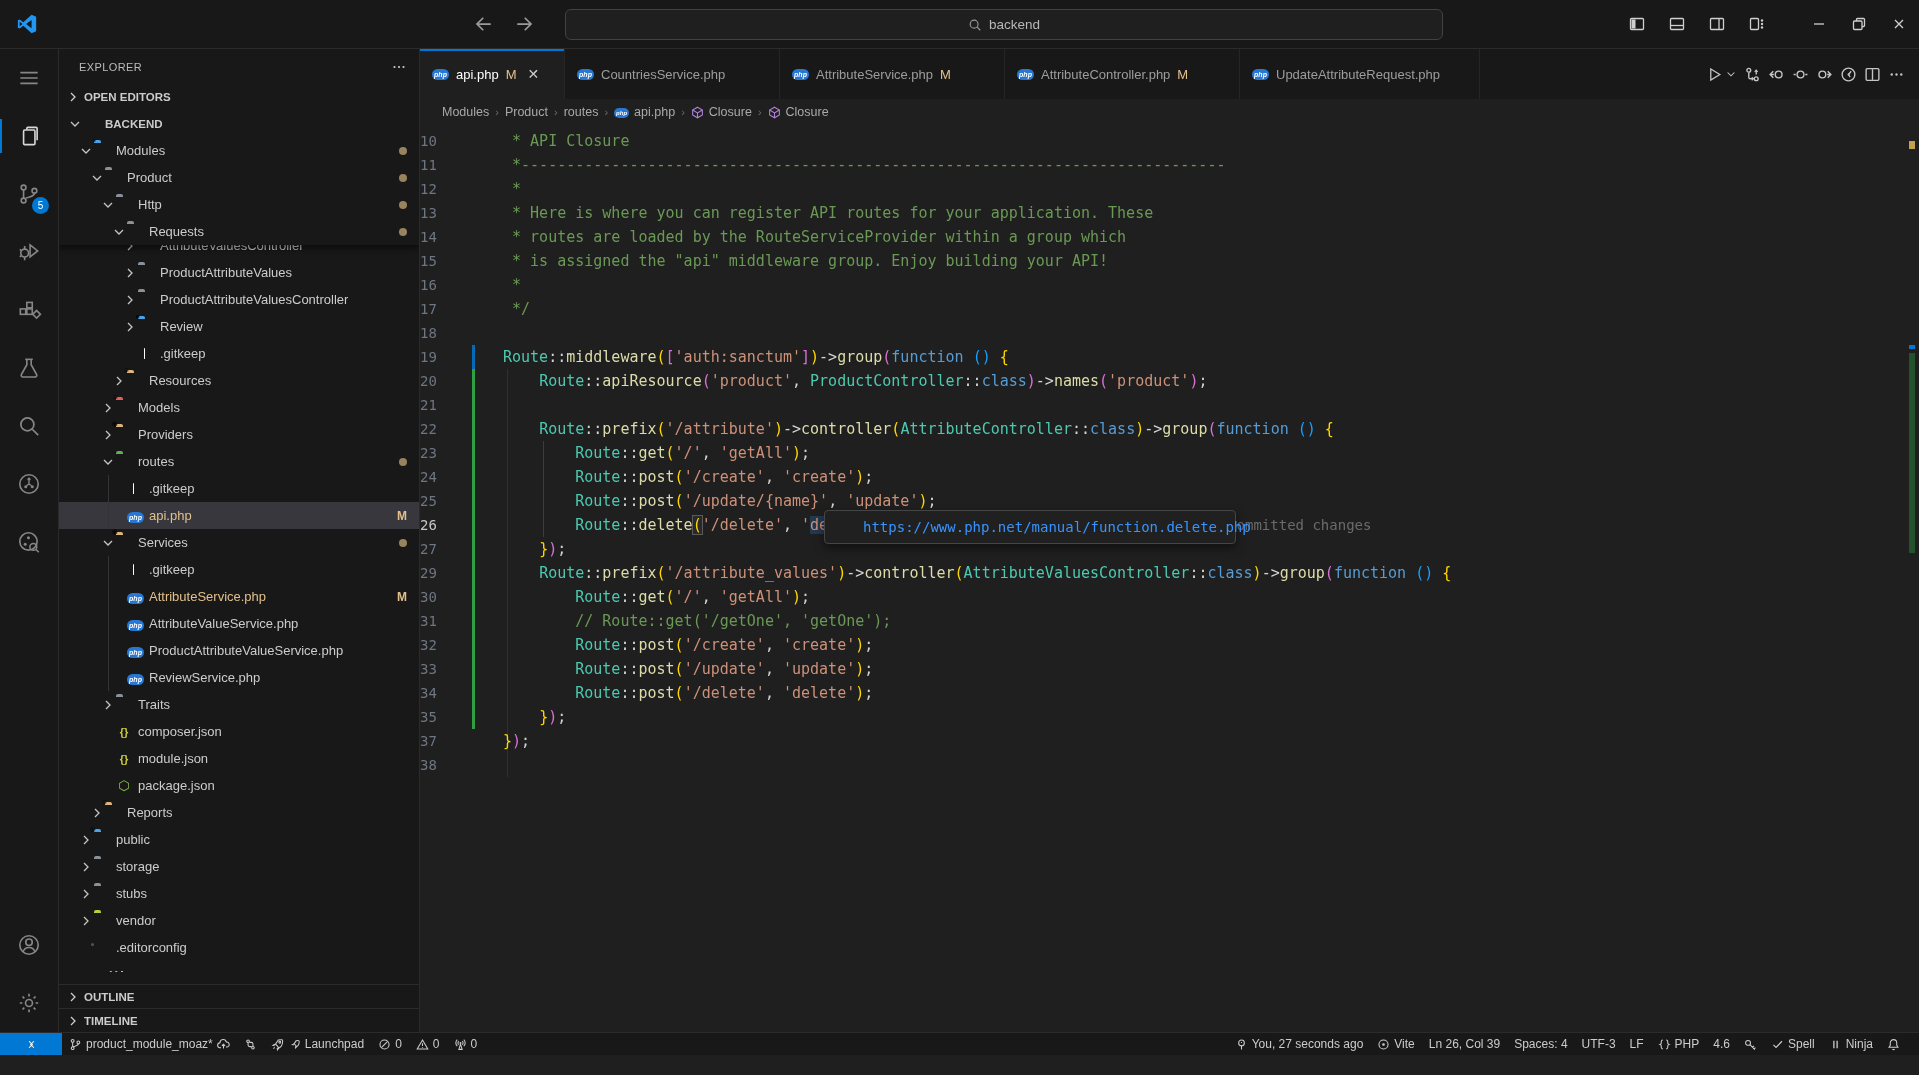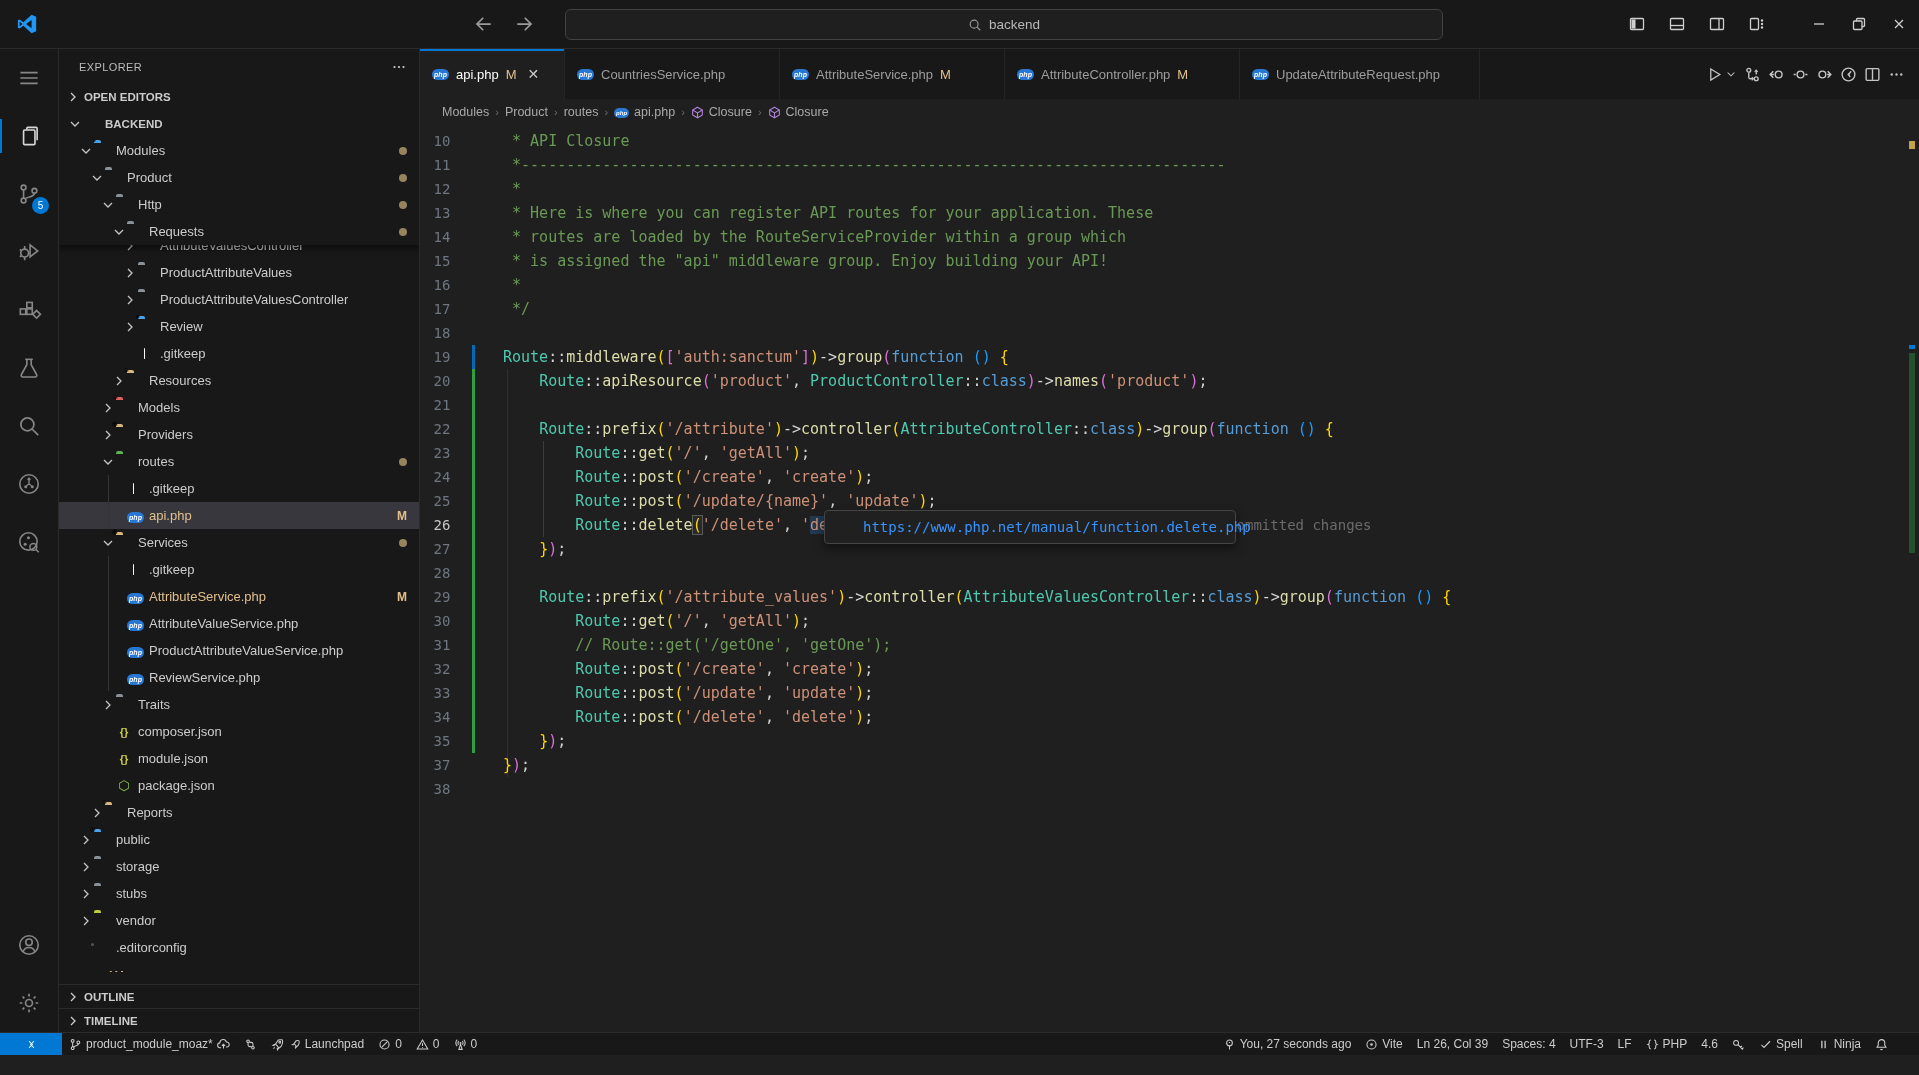--- a/index.html
+++ b/index.html
@@ -100,21 +100,21 @@
     font-size:12.5px; color:#a9a9a9; }
   #breadcrumbs .sep { color:#6e6e6e; font-size:11px; padding:0 2px; }
   #breadcrumbs .bc { display:flex; align-items:center; gap:5px; }
   #breadcrumbs .phpic { width:15px; height:10px; font-size:6px; }
   #breadcrumbs .cube { width:13px; height:13px; color:#b180d7; }
 
   #codewrap { position:relative; flex:1; overflow:hidden;
     font-family:"DejaVu Sans Mono","Liberation Mono",monospace; font-size:15px; }
   #code { padding-top:4px; }
   .cl { height:24px; display:flex; align-items:center; position:relative; white-space:pre; }
-  .cl .gut { width:52px; flex:none; text-align:center; color:#6e7681; font-size:14px; padding-right:8px; position:relative; }
+  .cl .gut { width:52px; flex:none; text-align:left; color:#6e7681; font-size:14px; padding-right:8px; position:relative; }
   .cl.cur .gut { color:#c6c6c6; }
   .cl .gbar { width:3px; height:24px; flex:none; margin-right:2px; }
   .cl .gbar.added { background:#2ea043; }
   .cl .gbar.modified { background:#0078d4; opacity:.85; }
   .cl .txt { padding-left:26px; }
   .blame { color:#6b6b6b; font-size:14px; margin-left:135px; }
   .caret { display:inline-block; width:1.5px; height:18px; background:#e8e8e8; vertical-align:text-bottom; margin:0 -1px; }
   .hl { background:rgba(38,79,120,.55); }
   .box { outline:1px solid #5a5a5a; background:rgba(90,90,90,.18); }
 
@@ -130,21 +130,21 @@
   
   #ruler { position:absolute; right:2px; top:0; bottom:0; width:12px; }
   #ruler .mk { position:absolute; right:2px; width:6px; }
 
   
   #statusbar { height:23px; background:#181818; border-top:1px solid #2b2b2b;
     display:flex; align-items:center; font-size:12px; color:#cccccc; }
   .sitem { display:flex; align-items:center; gap:4px; padding:0 7px; height:100%; }
   .sitem .ico { width:13px; height:13px; }
   #sb-remote { background:#0078d4; color:#fff; width:62px; justify-content:center; }
-  #sb-right { margin-left:auto; display:flex; height:100%; align-items:center; padding-right:24px; }
+  #sb-right { margin-left:auto; display:flex; height:100%; align-items:center; padding-right:12px; }
 </style>
 </head>
 <body>
 
 <div id="titlebar">
   <svg id="vslogo" viewBox="0 0 24 24">
     <path fill="#2196f3" d="M17 2 8 10 4 7l-2 1v8l2 1 4-3 9 8 5-2V4z"></path>
     <path fill="#181818" d="M17 7.5v9L11 12zM4 9.5 7 12l-3 2.5z"></path>
   </svg>
   <div id="nav-arrows">
@@ -773,21 +773,20 @@
           <div class="cl"><span class="gut">18</span><span class="gbar "></span><span class="txt"></span></div>
           <div class="cl"><span class="gut">19</span><span class="gbar modified"></span><span class="txt"><span style="color: rgb(78, 201, 176);">Route</span><span style="color: rgb(212, 212, 212);">::</span><span style="color: rgb(220, 220, 170);">middleware</span><span style="color: rgb(255, 215, 0);">(</span><span style="color: rgb(218, 112, 214);">[</span><span style="color: rgb(206, 145, 120);">'auth:sanctum'</span><span style="color: rgb(218, 112, 214);">]</span><span style="color: rgb(255, 215, 0);">)</span><span style="color: rgb(212, 212, 212);">-&gt;</span><span style="color: rgb(220, 220, 170);">group</span><span style="color: rgb(218, 112, 214);">(</span><span style="color: rgb(86, 156, 214);">function</span><span style="color: rgb(212, 212, 212);"> </span><span style="color: rgb(23, 159, 255);">()</span><span style="color: rgb(212, 212, 212);"> </span><span style="color: rgb(255, 215, 0);">{</span></span></div>
           <div class="cl"><span class="gut">20</span><span class="gbar added"></span><span class="txt"><span style="color: rgb(212, 212, 212);">    </span><span style="color: rgb(78, 201, 176);">Route</span><span style="color: rgb(212, 212, 212);">::</span><span style="color: rgb(220, 220, 170);">apiResource</span><span style="color: rgb(218, 112, 214);">(</span><span style="color: rgb(206, 145, 120);">'product'</span><span style="color: rgb(212, 212, 212);">, </span><span style="color: rgb(78, 201, 176);">ProductController</span><span style="color: rgb(212, 212, 212);">::</span><span style="color: rgb(86, 156, 214);">class</span><span style="color: rgb(218, 112, 214);">)</span><span style="color: rgb(212, 212, 212);">-&gt;</span><span style="color: rgb(220, 220, 170);">names</span><span style="color: rgb(218, 112, 214);">(</span><span style="color: rgb(206, 145, 120);">'product'</span><span style="color: rgb(218, 112, 214);">)</span><span style="color: rgb(212, 212, 212);">;</span></span></div>
           <div class="cl"><span class="gut">21</span><span class="gbar added"></span><span class="txt"></span></div>
           <div class="cl"><span class="gut">22</span><span class="gbar added"></span><span class="txt"><span style="color: rgb(212, 212, 212);">    </span><span style="color: rgb(78, 201, 176);">Route</span><span style="color: rgb(212, 212, 212);">::</span><span style="color: rgb(220, 220, 170);">prefix</span><span style="color: rgb(255, 215, 0);">(</span><span style="color: rgb(206, 145, 120);">'/attribute'</span><span style="color: rgb(255, 215, 0);">)</span><span style="color: rgb(212, 212, 212);">-&gt;</span><span style="color: rgb(220, 220, 170);">controller</span><span style="color: rgb(255, 215, 0);">(</span><span style="color: rgb(78, 201, 176);">AttributeController</span><span style="color: rgb(212, 212, 212);">::</span><span style="color: rgb(86, 156, 214);">class</span><span style="color: rgb(255, 215, 0);">)</span><span style="color: rgb(212, 212, 212);">-&gt;</span><span style="color: rgb(220, 220, 170);">group</span><span style="color: rgb(218, 112, 214);">(</span><span style="color: rgb(86, 156, 214);">function</span><span style="color: rgb(212, 212, 212);"> </span><span style="color: rgb(23, 159, 255);">()</span><span style="color: rgb(212, 212, 212);"> </span><span style="color: rgb(255, 215, 0);">{</span></span></div>
           <div class="cl"><span class="gut">23</span><span class="gbar added"></span><span class="txt"><span style="color: rgb(212, 212, 212);">        </span><span style="color: rgb(78, 201, 176);">Route</span><span style="color: rgb(212, 212, 212);">::</span><span style="color: rgb(220, 220, 170);">get</span><span style="color: rgb(255, 215, 0);">(</span><span style="color: rgb(206, 145, 120);">'/'</span><span style="color: rgb(212, 212, 212);">, </span><span style="color: rgb(206, 145, 120);">'getAll'</span><span style="color: rgb(255, 215, 0);">)</span><span style="color: rgb(212, 212, 212);">;</span></span></div>
           <div class="cl"><span class="gut">24</span><span class="gbar added"></span><span class="txt"><span style="color: rgb(212, 212, 212);">        </span><span style="color: rgb(78, 201, 176);">Route</span><span style="color: rgb(212, 212, 212);">::</span><span style="color: rgb(220, 220, 170);">post</span><span style="color: rgb(255, 215, 0);">(</span><span style="color: rgb(206, 145, 120);">'/create'</span><span style="color: rgb(212, 212, 212);">, </span><span style="color: rgb(206, 145, 120);">'create'</span><span style="color: rgb(255, 215, 0);">)</span><span style="color: rgb(212, 212, 212);">;</span></span></div>
           <div class="cl"><span class="gut">25</span><span class="gbar added"></span><span class="txt"><span style="color: rgb(212, 212, 212);">        </span><span style="color: rgb(78, 201, 176);">Route</span><span style="color: rgb(212, 212, 212);">::</span><span style="color: rgb(220, 220, 170);">post</span><span style="color: rgb(255, 215, 0);">(</span><span style="color: rgb(206, 145, 120);">'/update/{name}'</span><span style="color: rgb(212, 212, 212);">, </span><span style="color: rgb(206, 145, 120);">'update'</span><span style="color: rgb(255, 215, 0);">)</span><span style="color: rgb(212, 212, 212);">;</span></span></div>
           <div class="cl cur"><span class="gut">26</span><span class="gbar added"></span><span class="txt"><span style="color: rgb(212, 212, 212);">        </span><span style="color: rgb(78, 201, 176);">Route</span><span style="color: rgb(212, 212, 212);">::</span><span style="color: rgb(220, 220, 170);">delete</span><span class="box" style="color: rgb(255, 215, 0);">(</span><span style="color: rgb(206, 145, 120);">'/delete'</span><span style="color: rgb(212, 212, 212);">, </span><span style="color: rgb(206, 145, 120);">'</span><span class="hl" style="color: rgb(206, 145, 120);">dele</span><span class="caret"></span><span class="hl" style="color: rgb(206, 145, 120);">te</span><span style="color: rgb(206, 145, 120);">'</span><span class="box" style="color: rgb(255, 215, 0);">)</span><span style="color: rgb(212, 212, 212);">;</span></span><span class="blame">You, 27 seconds ago • Uncommitted changes</span></div>
           <div class="cl"><span class="gut">27</span><span class="gbar added"></span><span class="txt"><span style="color: rgb(212, 212, 212);">    </span><span style="color: rgb(255, 215, 0);">}</span><span style="color: rgb(218, 112, 214);">)</span><span style="color: rgb(212, 212, 212);">;</span></span></div>
-          <div class="cl"><span class="gut">28</span><span class="gbar added"></span><span class="txt"></span></div>
           <div class="cl"><span class="gut">29</span><span class="gbar added"></span><span class="txt"><span style="color: rgb(212, 212, 212);">    </span><span style="color: rgb(78, 201, 176);">Route</span><span style="color: rgb(212, 212, 212);">::</span><span style="color: rgb(220, 220, 170);">prefix</span><span style="color: rgb(255, 215, 0);">(</span><span style="color: rgb(206, 145, 120);">'/attribute_values'</span><span style="color: rgb(255, 215, 0);">)</span><span style="color: rgb(212, 212, 212);">-&gt;</span><span style="color: rgb(220, 220, 170);">controller</span><span style="color: rgb(255, 215, 0);">(</span><span style="color: rgb(78, 201, 176);">AttributeValuesController</span><span style="color: rgb(212, 212, 212);">::</span><span style="color: rgb(86, 156, 214);">class</span><span style="color: rgb(255, 215, 0);">)</span><span style="color: rgb(212, 212, 212);">-&gt;</span><span style="color: rgb(220, 220, 170);">group</span><span style="color: rgb(218, 112, 214);">(</span><span style="color: rgb(86, 156, 214);">function</span><span style="color: rgb(212, 212, 212);"> </span><span style="color: rgb(23, 159, 255);">()</span><span style="color: rgb(212, 212, 212);"> </span><span style="color: rgb(255, 215, 0);">{</span></span></div>
           <div class="cl"><span class="gut">30</span><span class="gbar added"></span><span class="txt"><span style="color: rgb(212, 212, 212);">        </span><span style="color: rgb(78, 201, 176);">Route</span><span style="color: rgb(212, 212, 212);">::</span><span style="color: rgb(220, 220, 170);">get</span><span style="color: rgb(255, 215, 0);">(</span><span style="color: rgb(206, 145, 120);">'/'</span><span style="color: rgb(212, 212, 212);">, </span><span style="color: rgb(206, 145, 120);">'getAll'</span><span style="color: rgb(255, 215, 0);">)</span><span style="color: rgb(212, 212, 212);">;</span></span></div>
           <div class="cl"><span class="gut">31</span><span class="gbar added"></span><span class="txt"><span style="color: rgb(106, 153, 85);">        // Route::get('/getOne', 'getOne');</span></span></div>
           <div class="cl"><span class="gut">32</span><span class="gbar added"></span><span class="txt"><span style="color: rgb(212, 212, 212);">        </span><span style="color: rgb(78, 201, 176);">Route</span><span style="color: rgb(212, 212, 212);">::</span><span style="color: rgb(220, 220, 170);">post</span><span style="color: rgb(255, 215, 0);">(</span><span style="color: rgb(206, 145, 120);">'/create'</span><span style="color: rgb(212, 212, 212);">, </span><span style="color: rgb(206, 145, 120);">'create'</span><span style="color: rgb(255, 215, 0);">)</span><span style="color: rgb(212, 212, 212);">;</span></span></div>
           <div class="cl"><span class="gut">33</span><span class="gbar added"></span><span class="txt"><span style="color: rgb(212, 212, 212);">        </span><span style="color: rgb(78, 201, 176);">Route</span><span style="color: rgb(212, 212, 212);">::</span><span style="color: rgb(220, 220, 170);">post</span><span style="color: rgb(255, 215, 0);">(</span><span style="color: rgb(206, 145, 120);">'/update'</span><span style="color: rgb(212, 212, 212);">, </span><span style="color: rgb(206, 145, 120);">'update'</span><span style="color: rgb(255, 215, 0);">)</span><span style="color: rgb(212, 212, 212);">;</span></span></div>
           <div class="cl"><span class="gut">34</span><span class="gbar added"></span><span class="txt"><span style="color: rgb(212, 212, 212);">        </span><span style="color: rgb(78, 201, 176);">Route</span><span style="color: rgb(212, 212, 212);">::</span><span style="color: rgb(220, 220, 170);">post</span><span style="color: rgb(255, 215, 0);">(</span><span style="color: rgb(206, 145, 120);">'/delete'</span><span style="color: rgb(212, 212, 212);">, </span><span style="color: rgb(206, 145, 120);">'delete'</span><span style="color: rgb(255, 215, 0);">)</span><span style="color: rgb(212, 212, 212);">;</span></span></div>
           <div class="cl"><span class="gut">35</span><span class="gbar added"></span><span class="txt"><span style="color: rgb(212, 212, 212);">    </span><span style="color: rgb(255, 215, 0);">}</span><span style="color: rgb(218, 112, 214);">)</span><span style="color: rgb(212, 212, 212);">;</span></span></div>
           <div class="cl"><span class="gut">37</span><span class="gbar "></span><span class="txt"><span style="color: rgb(255, 215, 0);">}</span><span style="color: rgb(218, 112, 214);">)</span><span style="color: rgb(212, 212, 212);">;</span></span></div>
           <div class="cl"><span class="gut">38</span><span class="gbar "></span><span class="txt"></span></div>
         </div>

